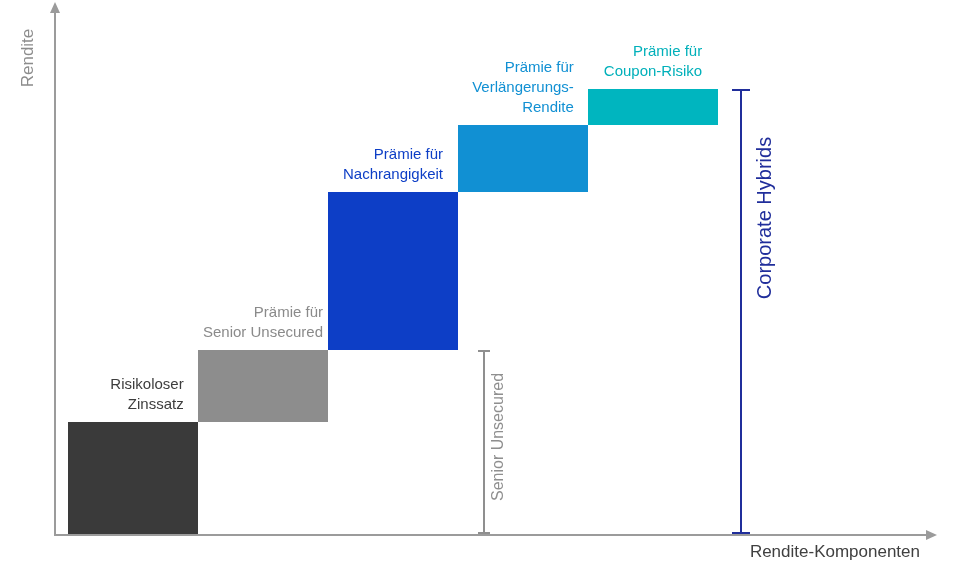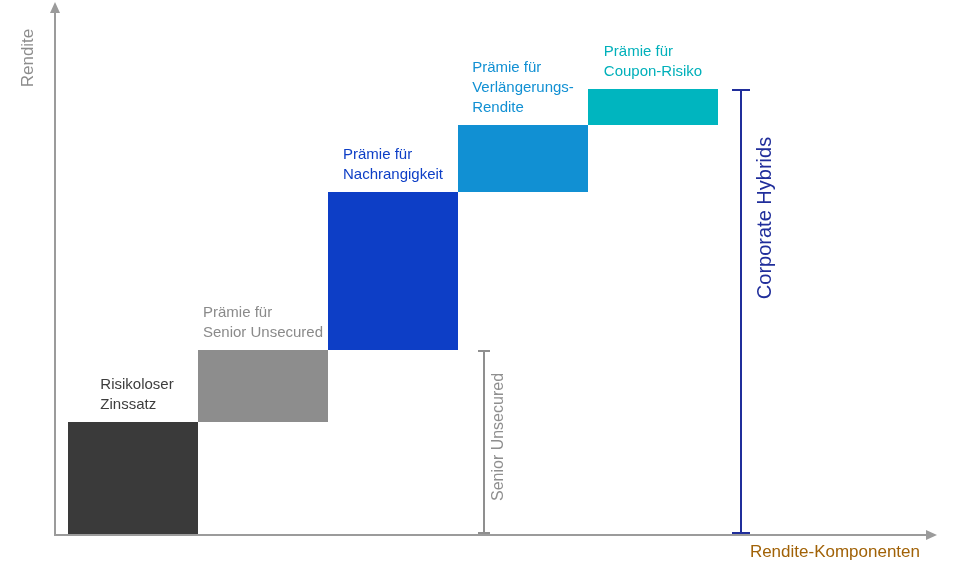--- a/index.html
+++ b/index.html
@@ -19,26 +19,26 @@
     border-top:5px solid transparent; border-bottom:5px solid transparent;
     border-left:11px solid #9b9b9b;
   }
   .y-label {
     position:absolute; left:28px; top:58px;
     transform:translate(-50%,-50%) rotate(-90deg);
     color:#8c8c8c; font-size:17px; white-space:nowrap;
   }
   .x-label {
     position:absolute; right:40px; top:542px;
-    color:#a16207; font-size:17px; white-space:nowrap;
+    color:#404040; font-size:17px; white-space:nowrap;
   }
   .bar { position:absolute; }
   .bar-label {
     position:absolute; transform:translateX(-50%);
-    text-align:left; font-size:15px; line-height:20px; white-space:nowrap;
+    text-align:right; font-size:15px; line-height:20px; white-space:nowrap;
   }
   .bracket-line { position:absolute; width:2px; }
   .bracket-cap  { position:absolute; height:2px; }
   .bracket-label {
     position:absolute; transform:translate(-50%,-50%) rotate(-90deg);
     white-space:nowrap;
   }
 </style>
 </head>
 <body>
@@ -47,21 +47,21 @@
   <div class="axis-v"></div>
   <div class="arrow-up"></div>
   <div class="axis-h"></div>
   <div class="arrow-right"></div>
 
   <div class="y-label">Rendite</div>
   <div class="x-label">Rendite-Komponenten</div>
 
   <div id="bars">
       <div class="bar" style="left: 68px; top: 421.5px; width: 130px; height: 112.5px; background: rgb(58, 58, 58);"></div>
-      <div class="bar-label" style="left: 137px; top: 373.5px; color: rgb(61, 61, 61);">
+      <div class="bar-label" style="left: 147px; top: 373.5px; color: rgb(61, 61, 61);">
         <div>Risikoloser</div>
         <div>Zinssatz</div>
       </div>
       <div class="bar" style="left: 198px; top: 349.5px; width: 130px; height: 72px; background: rgb(141, 141, 141);"></div>
       <div class="bar-label" style="left: 263px; top: 301.5px; color: rgb(138, 138, 138);">
         <div>Prämie für</div>
         <div>Senior Unsecured</div>
       </div>
       <div class="bar" style="left: 328px; top: 192px; width: 130px; height: 157.5px; background: rgb(13, 62, 198);"></div>
       <div class="bar-label" style="left: 393px; top: 144px; color: rgb(13, 62, 198);">

